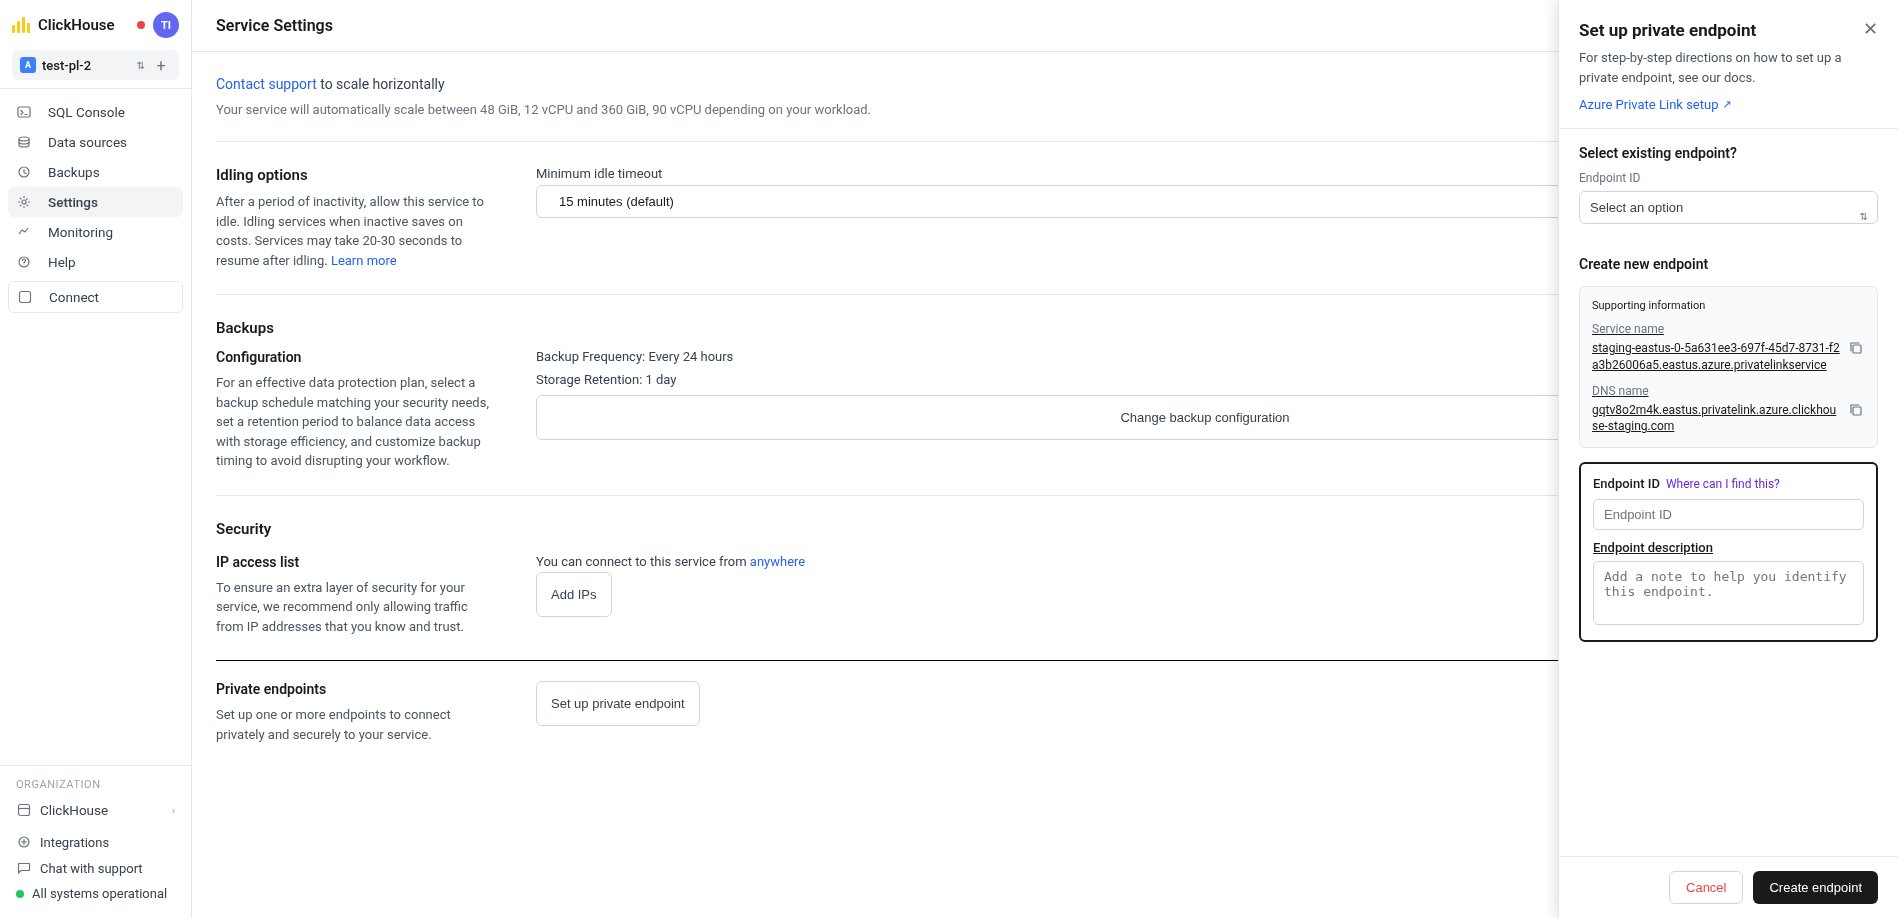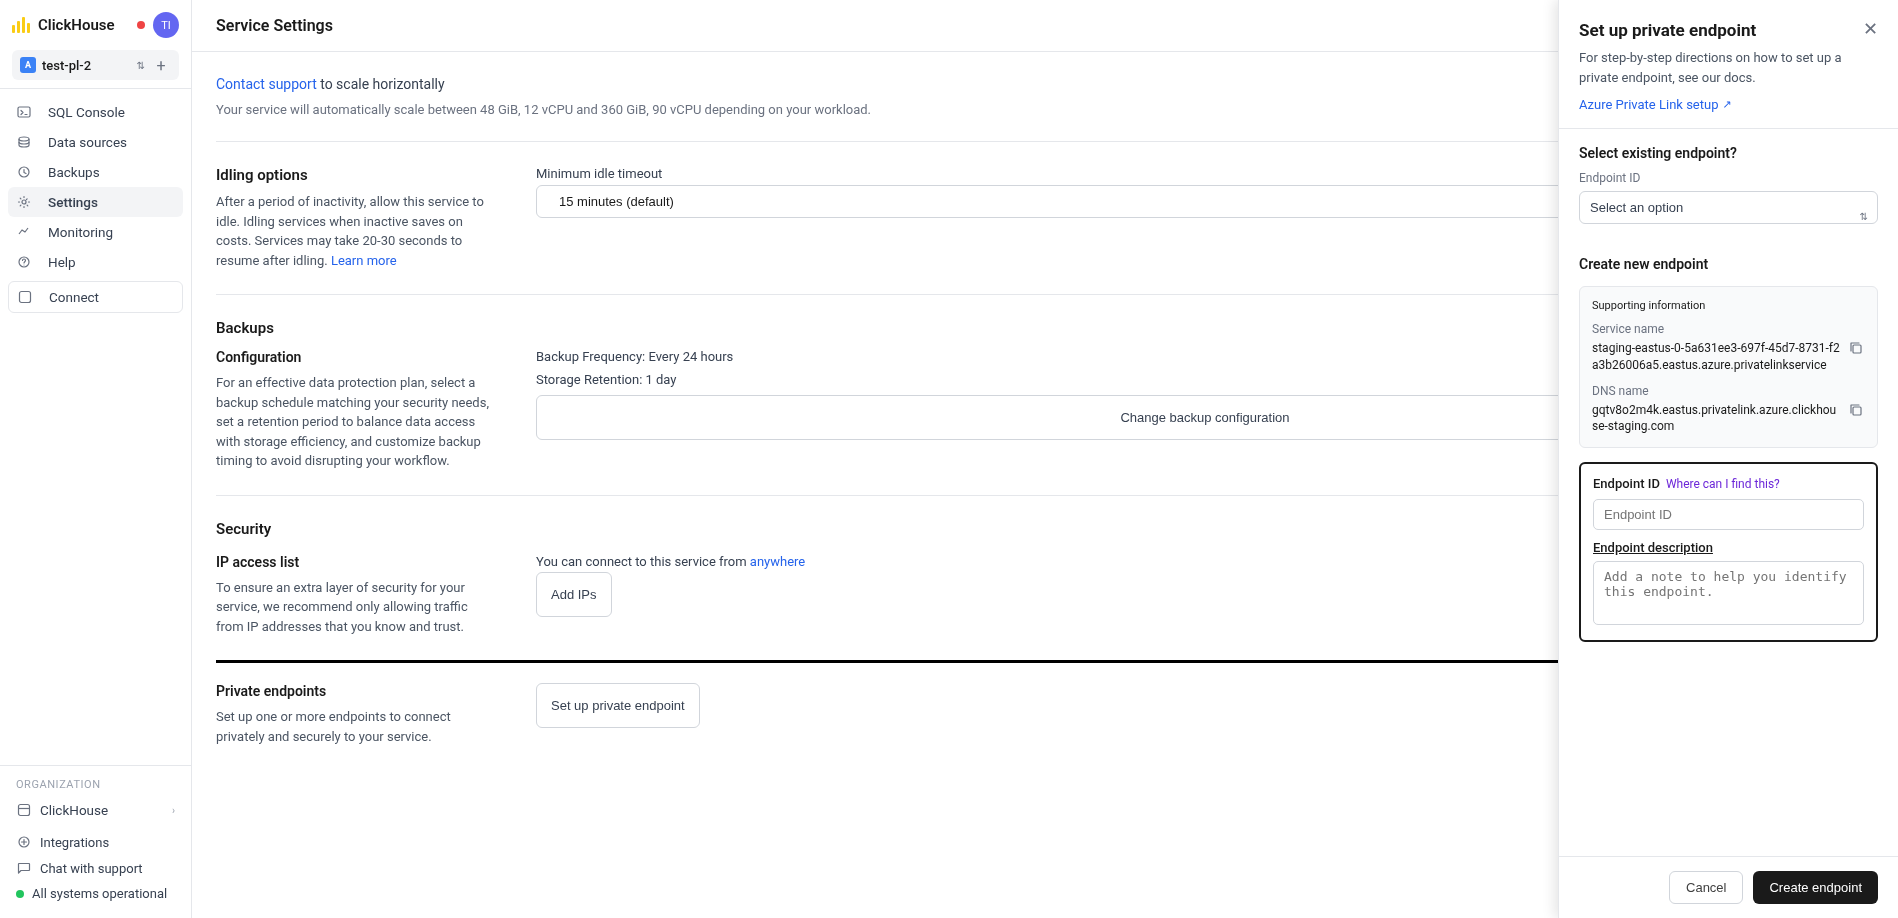--- a/index.html
+++ b/index.html
@@ -10,21 +10,21 @@
     .sidebar-top { padding: 12px 12px 8px; border-bottom: 1px solid #e5e7eb; }
     .logo-row { display: flex; align-items: center; gap: 8px; margin-bottom: 12px; }
     .logo-bars { display: flex; gap: 2px; align-items: flex-end; }
     .logo-bar { background: #facc15; border-radius: 1px; }
     .logo-bar:nth-child(1) { width: 3px; height: 8px; }
     .logo-bar:nth-child(2) { width: 3px; height: 12px; }
     .logo-bar:nth-child(3) { width: 3px; height: 16px; }
     .logo-bar:nth-child(4) { width: 3px; height: 10px; }
     .logo-text { font-weight: 600; font-size: 15px; color: #1a1a1a; }
     .logo-dot { width: 8px; height: 8px; background: #ef4444; border-radius: 50%; margin-left: auto; }
-    .avatar { width: 26px; height: 26px; background: #6366f1; border-radius: 50%; display: flex; align-items: center; justify-content: center; color: #fff; font-size: 11px; font-weight: 400; }
+    .avatar { width: 26px; height: 26px; background: #6366f1; border-radius: 50%; display: flex; align-items: center; justify-content: center; color: #fff; font-size: 11px; font-weight: 700; }
     .service-selector { display: flex; align-items: center; gap: 6px; background: #f3f4f6; border-radius: 6px; padding: 5px 8px; font-size: 13px; cursor: pointer; }
     .service-icon { width: 16px; height: 16px; background: #3b82f6; border-radius: 3px; display: flex; align-items: center; justify-content: center; color: white; font-size: 9px; font-weight: 700; }
     .service-name { flex: 1; font-size: 13px; font-weight: 500; }
     .chevron-updown { color: #6b7280; font-size: 10px; }
     .add-btn { width: 20px; height: 20px; display: flex; align-items: center; justify-content: center; color: #6b7280; font-size: 16px; cursor: pointer; }
     .nav-section { padding: 8px 8px; flex: 1; }
     .nav-item { display: flex; align-items: center; gap: 16px; padding: 7px 8px; border-radius: 6px; cursor: pointer; color: #374151; font-size: 13.5px; }
     .nav-item.active { background: #f3f4f6; font-weight: 500; }
     .nav-icon { width: 16px; height: 16px; display: flex; align-items: center; justify-content: center; color: #6b7280; flex-shrink: 0; }
     .sidebar-bottom { padding: 8px 8px 12px; border-top: 1px solid #e5e7eb; }
@@ -74,34 +74,34 @@
     .close-btn { background: none; border: none; cursor: pointer; color: #6b7280; font-size: 18px; padding: 0; line-height: 1; }
     .panel-desc { font-size: 13px; color: #4b5563; line-height: 1.5; margin-bottom: 10px; }
     .panel-link { color: #2563eb; font-size: 13px; text-decoration: none; display: flex; align-items: center; gap: 4px; }
     .panel-body { flex: 1; overflow-y: auto; padding: 16px 20px; }
     .panel-section-title { font-size: 14px; font-weight: 600; color: #1a1a1a; margin-bottom: 10px; }
     .panel-field-label { font-size: 12px; color: #6b7280; margin-bottom: 6px; }
     .endpoint-select { width: 100%; padding: 8px 30px 8px 10px; border: 1px solid #d1d5db; border-radius: 6px; font-size: 13px; appearance: none; background: #fff; color: #9ca3af; cursor: pointer; margin-bottom: 16px; }
     .create-endpoint-title { font-size: 14px; font-weight: 600; margin-bottom: 14px; }
     .supporting-info-box { background: #f9fafb; border: 1px solid #e5e7eb; border-radius: 6px; padding: 12px; margin-bottom: 14px; }
     .supporting-title { font-size: 11px; font-weight: 400; margin-bottom: 10px; }
-    .info-field { margin-bottom: 10px; }
+    .info-field { margin-bottom: 10px; text-decoration: underline; }
     .info-field:last-child { margin-bottom: 0; }
     .info-label { font-size: 12px; color: #6b7280; margin-bottom: 4px; }
     .info-value-row { display: flex; align-items: flex-start; gap: 6px; }
     .info-value { font-size: 12px; color: #1a1a1a; line-height: 1.4; word-break: break-all; flex: 1; }
     .copy-btn { background: none; border: none; cursor: pointer; color: #6b7280; font-size: 13px; padding: 1px 2px; flex-shrink: 0; }
     .endpoint-id-section { border: 2px solid #1a1a1a; border-radius: 6px; padding: 12px; margin-bottom: 0; }
     .endpoint-id-label { display: flex; align-items: center; gap: 6px; font-size: 13px; font-weight: 500; margin-bottom: 8px; }
     .where-link { color: #6d28d9; font-size: 12px; font-weight: 400; }
     .endpoint-id-input { width: 100%; padding: 7px 10px; border: 1px solid #d1d5db; border-radius: 5px; font-size: 13px; color: #9ca3af; margin-bottom: 10px; background: #fff; }
     .endpoint-desc-label { font-size: 13px; font-weight: 500; margin-bottom: 6px; text-decoration: underline; }
     .endpoint-desc-textarea { width: 100%; padding: 7px 10px; border: 1px solid #d1d5db; border-radius: 5px; font-size: 13px; color: #9ca3af; resize: none; height: 64px; background: #fff; }
     .panel-footer { padding: 14px 20px; border-top: 1px solid #e5e7eb; display: flex; gap: 10px; justify-content: flex-end; }
-    .btn-cancel { padding: 8px 16px; border: 1px solid #d1d5db; border-radius: 6px; background: #fff; font-size: 13px; color: #404040; cursor: pointer; }
+    .btn-cancel { padding: 8px 16px; border: 1px solid #d1d5db; border-radius: 6px; background: #fff; font-size: 13px; color: #ef4444; cursor: pointer; }
     .btn-create { padding: 8px 16px; border: none; border-radius: 6px; background: #1a1a1a; font-size: 13px; color: #fff; cursor: pointer; font-weight: 500; }
 
     
     svg { display: block; }
   </style>
 </head>
 <body>
 
 <div class="sidebar">
   <div class="sidebar-top">
@@ -290,21 +290,21 @@
           <p class="section-desc">To ensure an extra layer of security for your service, we recommend only allowing traffic from IP addresses that you know and trust.</p>
         </div>
         <div>
           <div class="security-info">
             <span>You can connect to this service from </span><a class="link">anywhere</a>
           </div>
           <button class="btn-secondary">Add IPs</button>
         </div>
       </div>
 
-      <div class="two-col" style="margin-top: 24px; padding-top: 20px; border-top: 3px solid #000000;">
+      <div class="two-col" style="margin-top: 24px; padding-top: 20px; border-top: 1px solid #000000;">
         <div>
           <div style="font-weight: 600; font-size: 14px; margin-bottom: 8px;">Private endpoints</div>
           <p class="endpoint-desc">Set up one or more endpoints to connect privately and securely to your service.</p>
         </div>
         <div>
           <button class="btn-secondary">Set up private endpoint</button>
         </div>
       </div>
     </div>
   </div>

